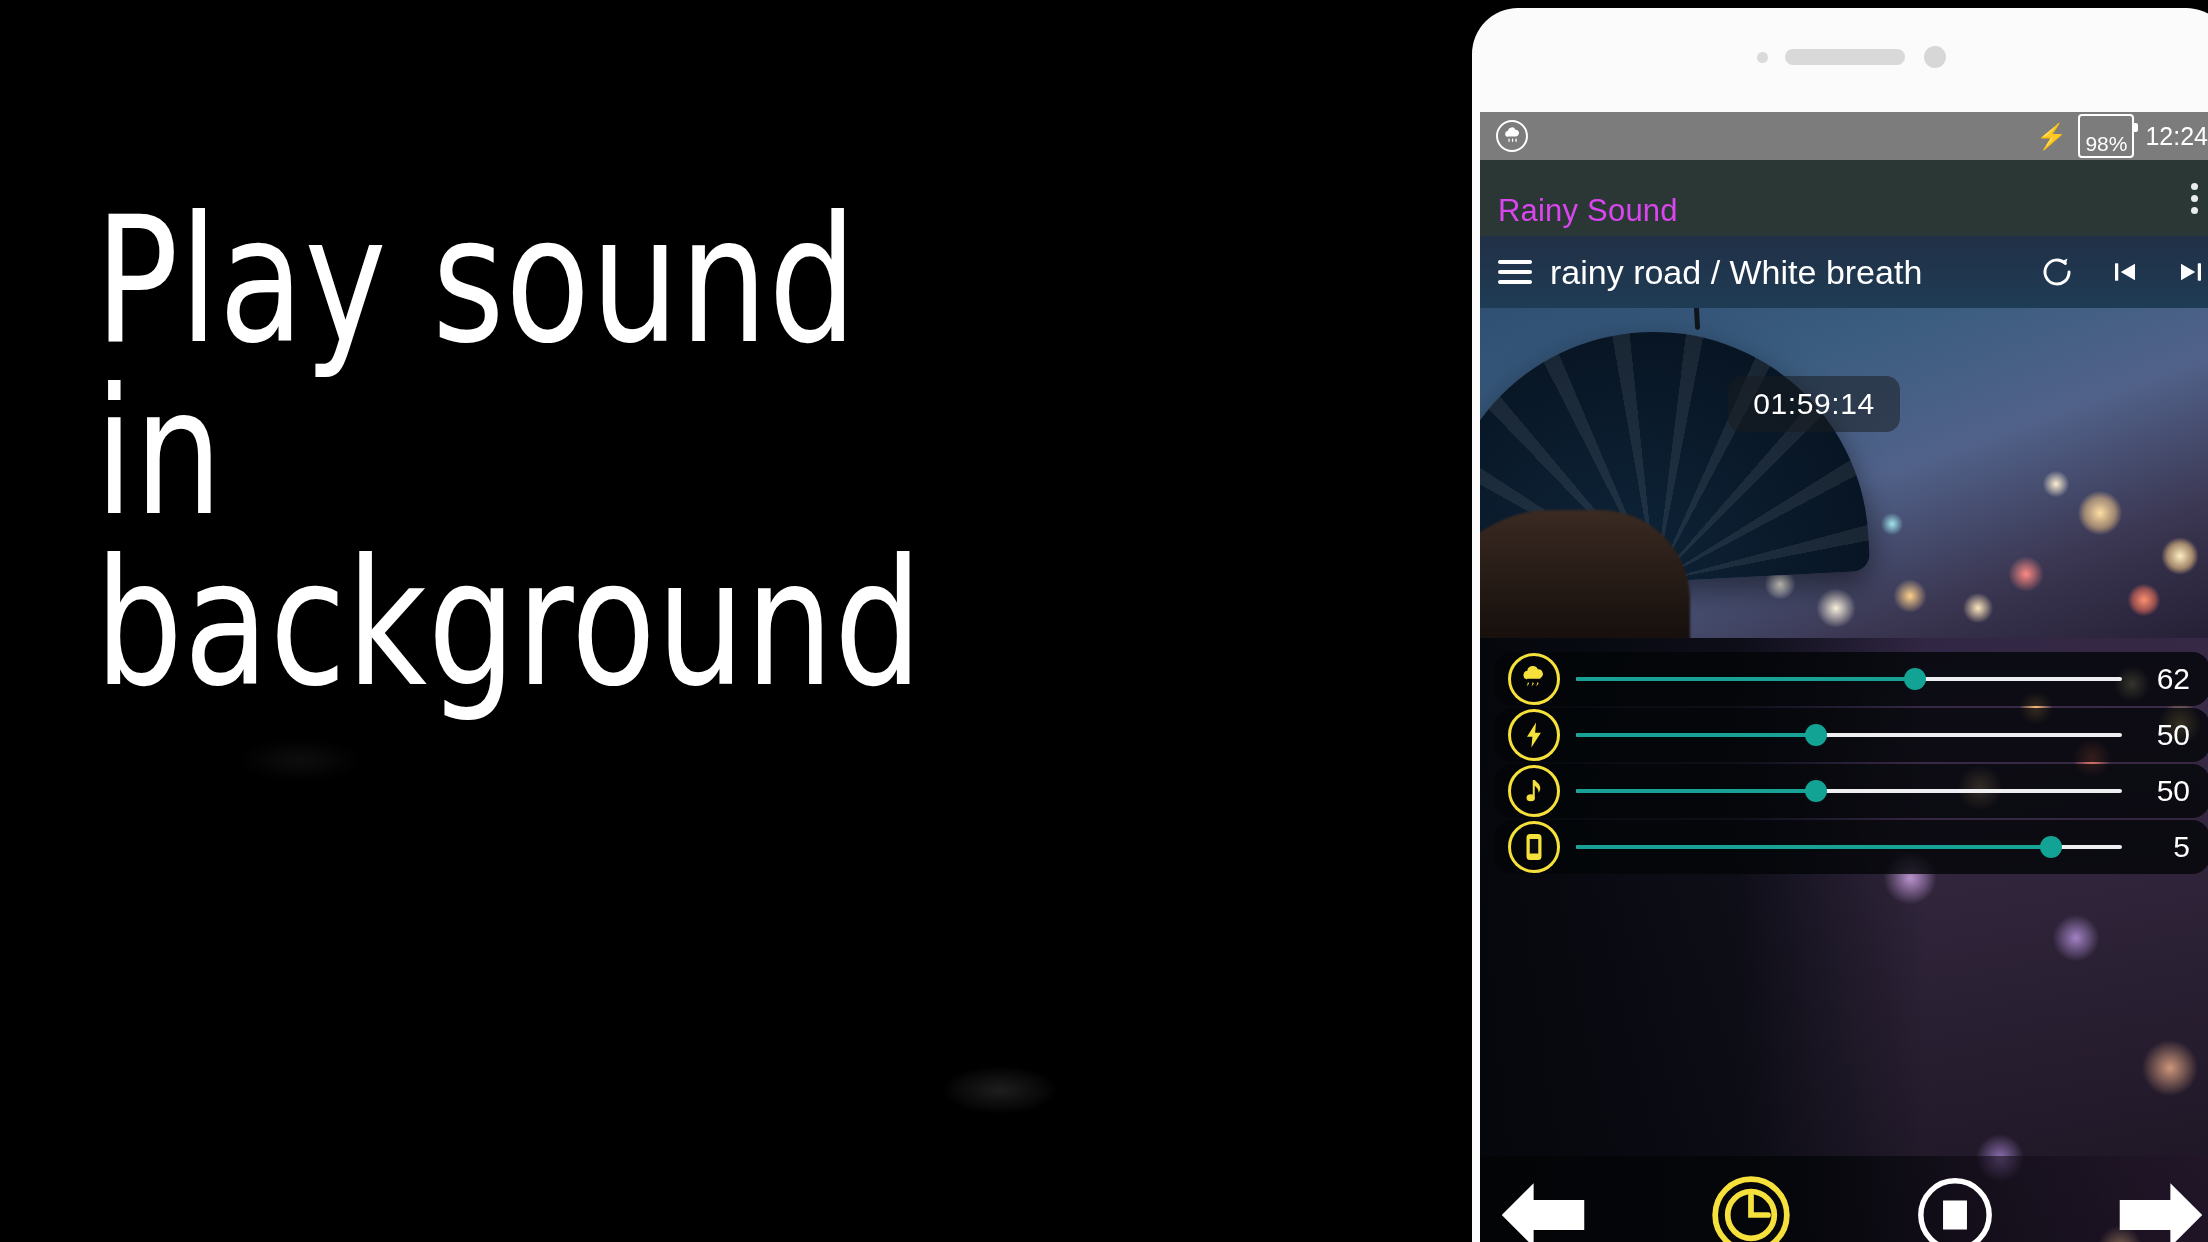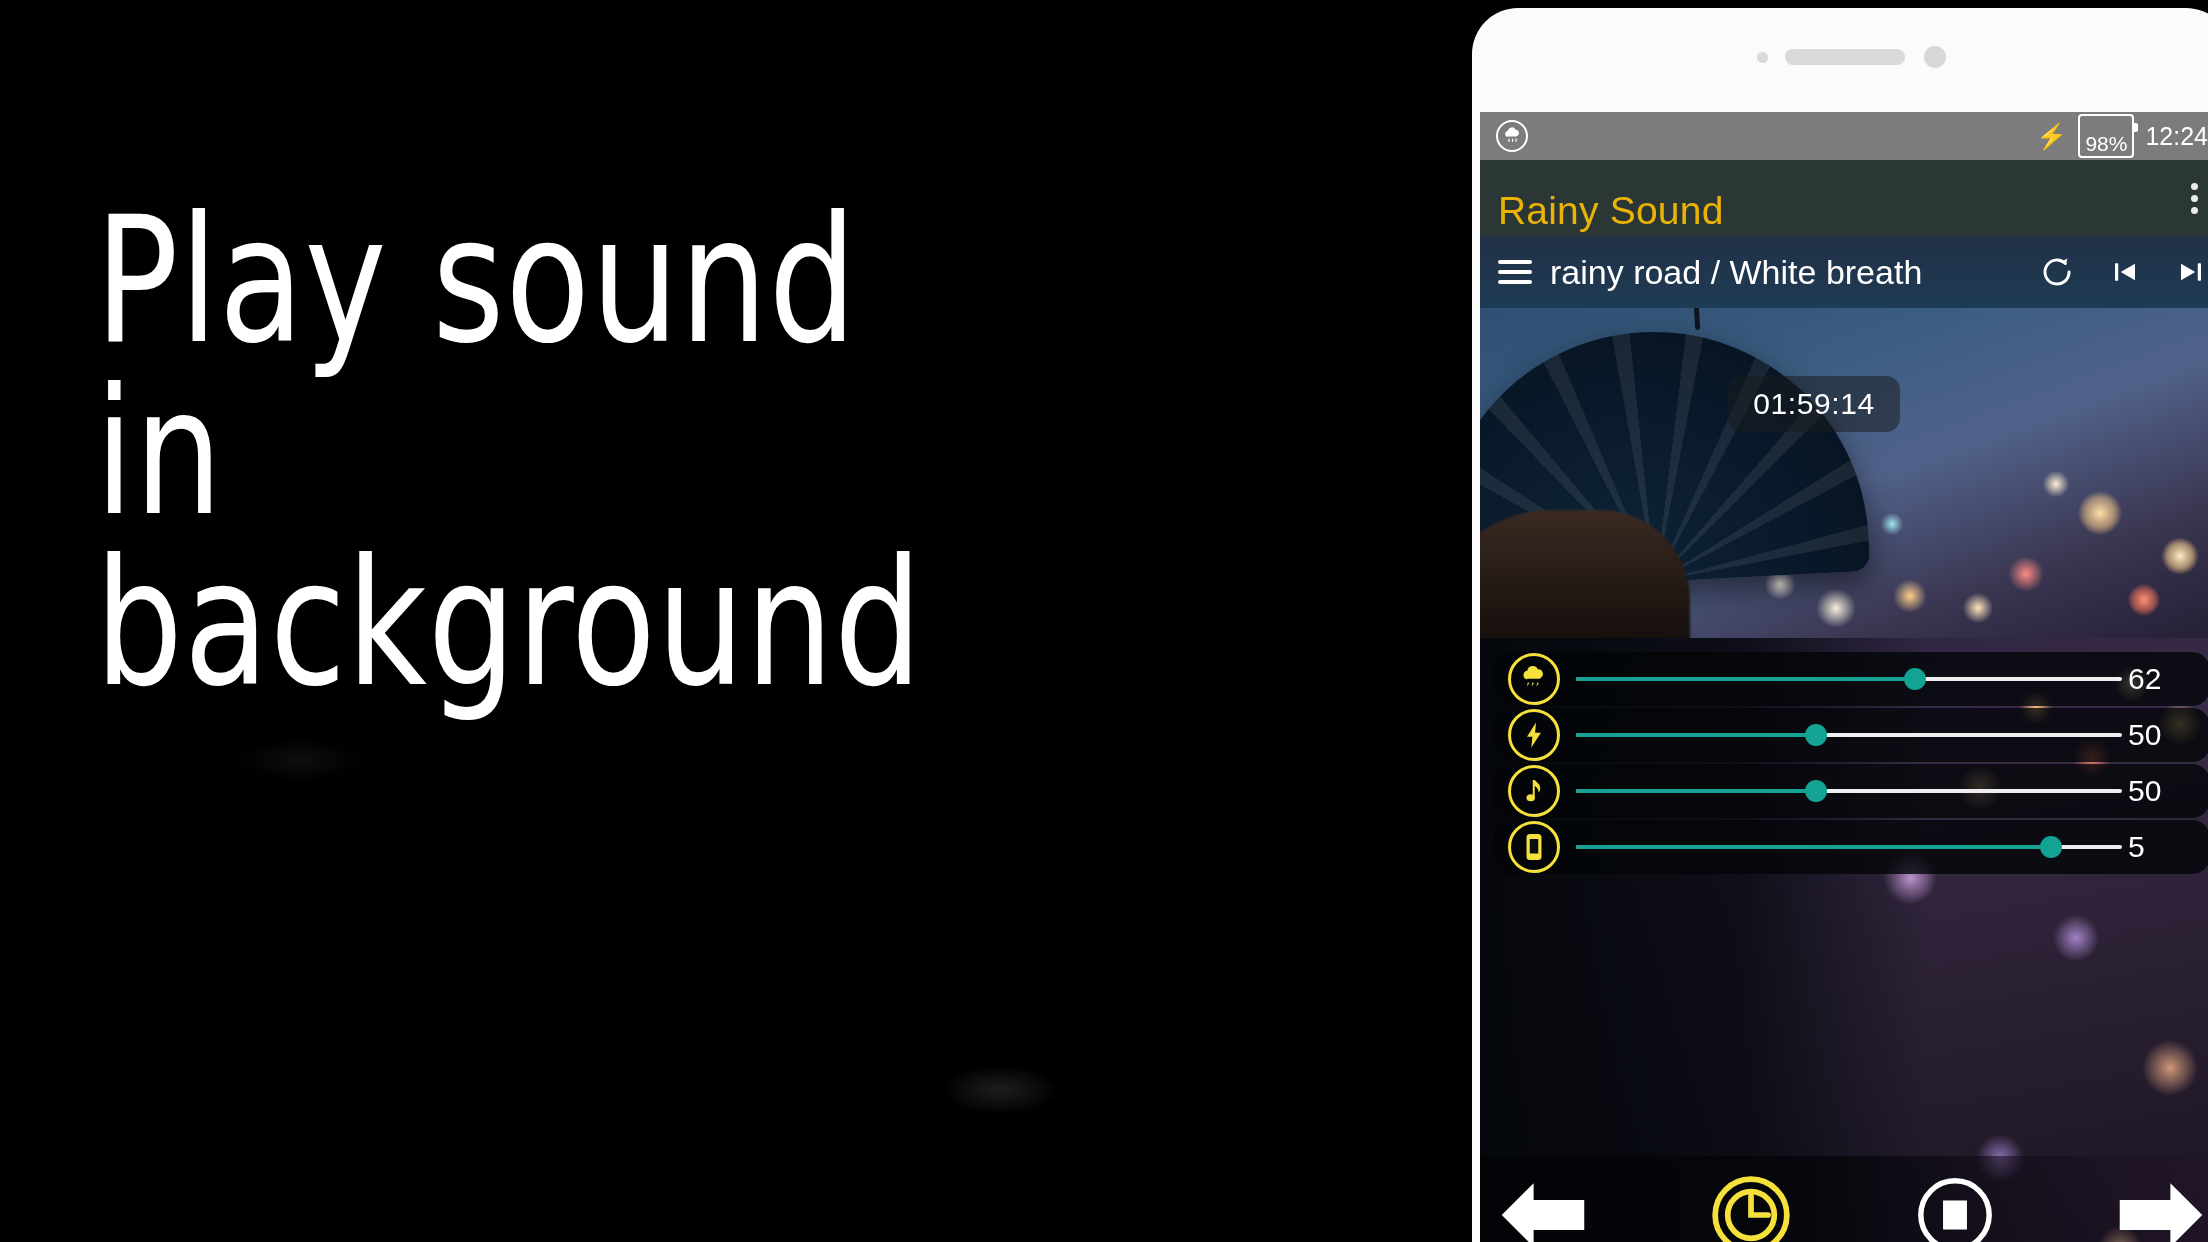--- a/index.html
+++ b/index.html
@@ -105,21 +105,21 @@
     content:""; position:absolute; right:-6px; top:7px;
     width:4px; height:9px; background:#fff; border-radius:0 2px 2px 0;
   }
   .bolt { font-size:25px; line-height:1; }
 
   
   .appbar {
     height:76px; background:#2b3734;
     display:flex; align-items:center; padding:0 18px;
   }
-  .app-title { color:#eab308; font-size:39px; font-weight:400; letter-spacing:.2px;margin-top:26px; }
+  .app-title { color:#d946ef; font-size:31px; font-weight:400; letter-spacing:.2px;margin-top:26px; }
   .kebab { margin-left:auto; display:flex; flex-direction:column; gap:5px; padding:8px; cursor:pointer; }
   .kebab i { width:7px; height:7px; border-radius:50%; background:#e9eceb; display:block; }
 
   
   .mediabar {
     position:relative; height:72px;
     display:flex; align-items:center; padding:0 18px; gap:18px;
     color:#fff;
   }
   .mediabar::before {
@@ -250,21 +250,21 @@
     height:4px; margin-top:-2px;
     background:#16a396; border-radius:2px;
   }
   .track-thumb {
     position:absolute; top:50%;
     width:22px; height:22px; margin-top:-11px; margin-left:-11px;
     background:#13a394; border-radius:50%;
   }
   .srow-val {
     flex:0 0 72px;
-    text-align:left;
+    text-align:right;
     color:#fff; font-size:30px; padding-right:10px;
   }
 
   
   .ctrlbar {
     position:absolute; left:0; bottom:86px;
     width:100%; height:118px;
     display:flex; align-items:center; justify-content:space-between;
     padding:0 18px;
     background:linear-gradient(90deg, rgba(2,4,6,.96) 0%, rgba(4,6,10,.9) 42%, rgba(16,10,22,.55) 72%, rgba(40,20,48,.35) 100%);

